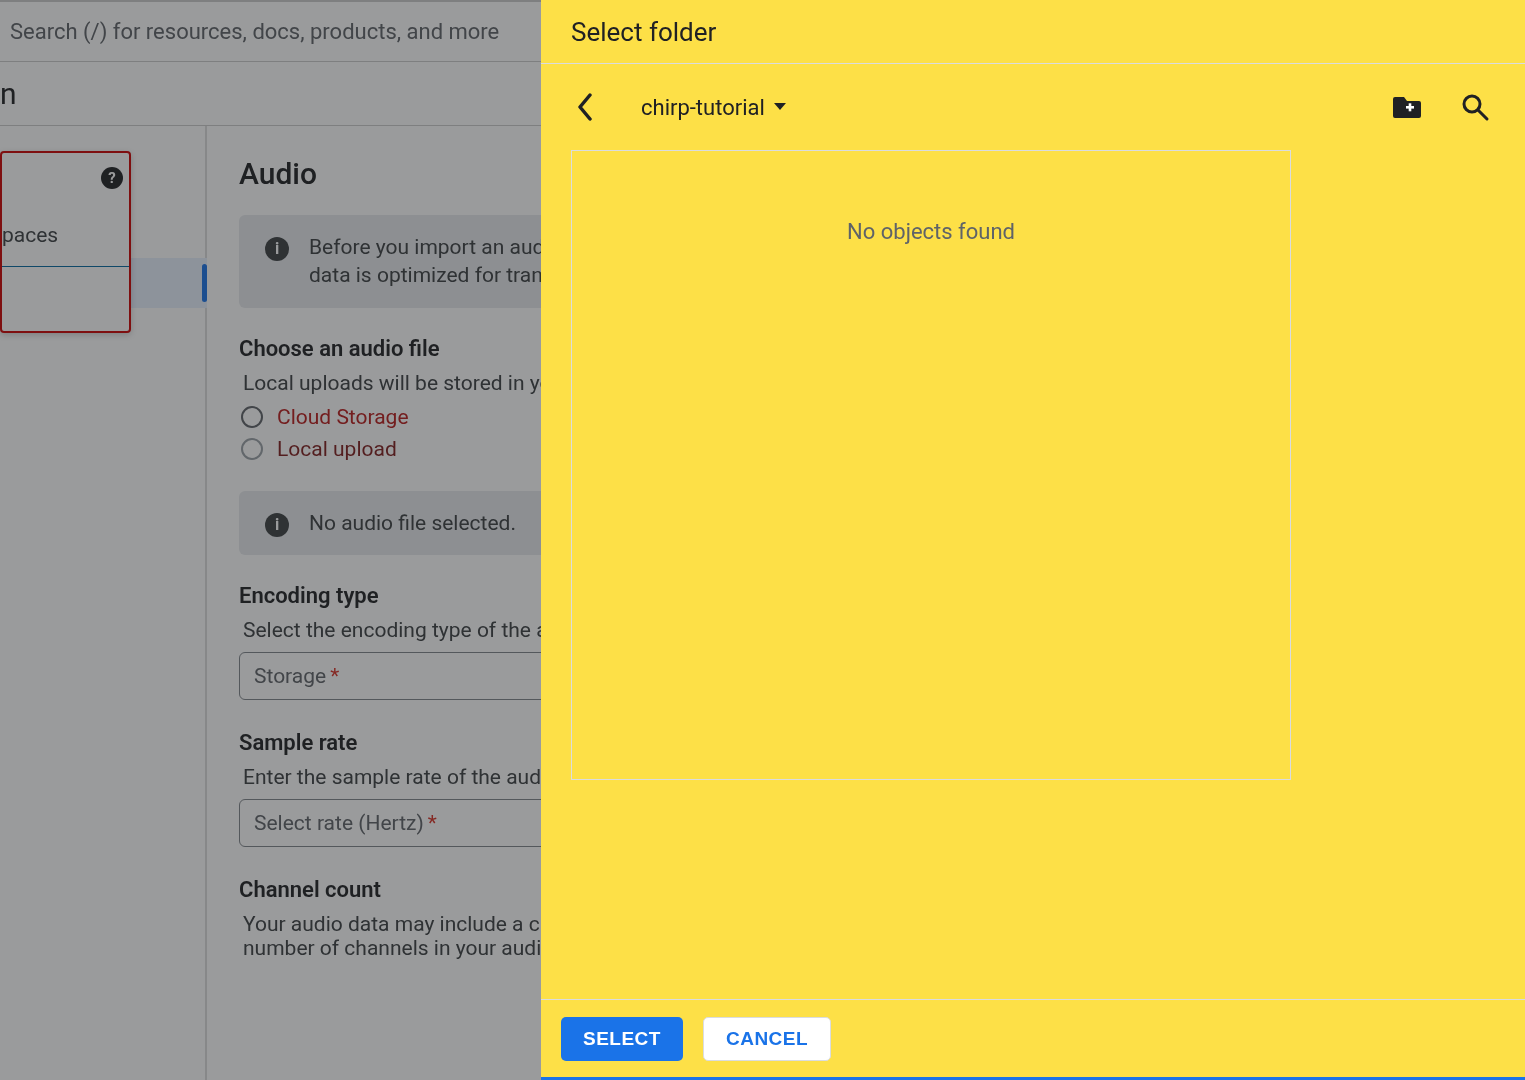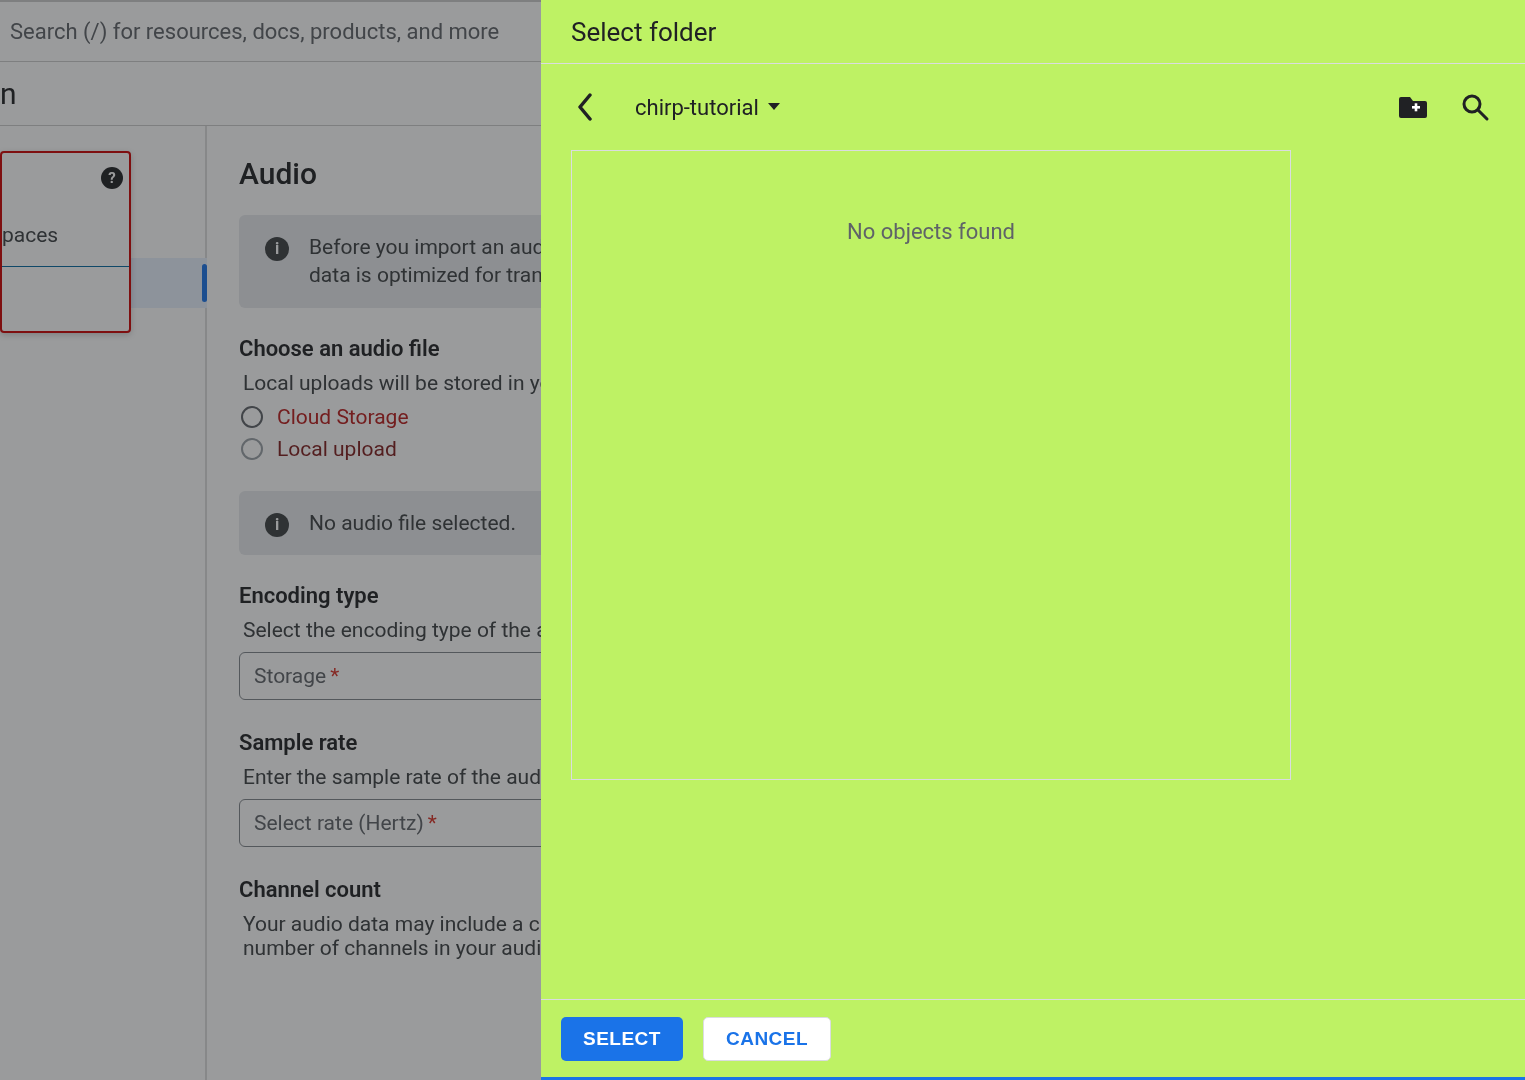--- a/index.html
+++ b/index.html
@@ -100,30 +100,30 @@
   
   
   .scrim {
     position: absolute; top:0; left:0; width:1525px; height:1080px;
     background: rgba(32,33,36,0.45); z-index: 20;
   }
   
   
   .modal {
     position: absolute; top:0; right:0; width: 984px; height: 1080px;
-    background: #bef264; z-index: 30; display:flex; flex-direction:column;
+    background: #fde047; z-index: 30; display:flex; flex-direction:column;
     border-bottom: 3px solid #1a73e8;
   }
   .modal-title-row {
     height: 64px; display:flex; align-items:center; padding-left: 30px;
     border-bottom: 1px solid #dadce0; font-size: 26px; color:#202124;
   }
   .modal-toolbar {
     height: 86px; display:flex; align-items:center; padding: 0 28px 0 22px;
-    gap: 18px;
+    gap: 24px;
   }
   .tb-back { width:44px; height:44px; display:flex; align-items:center; justify-content:center; cursor:pointer; }
   .tb-crumb { font-size: 22px; color:#202124; display:flex; align-items:center; gap:8px; cursor:pointer; margin-left: 10px;}
   .tb-spacer { flex:1; }
   .tb-icon { width:44px; height:44px; display:flex; align-items:center; justify-content:center; cursor:pointer; }
   
   .modal-body {
     flex:1; padding: 0 30px 20px 30px;
   }
   .list-box {

